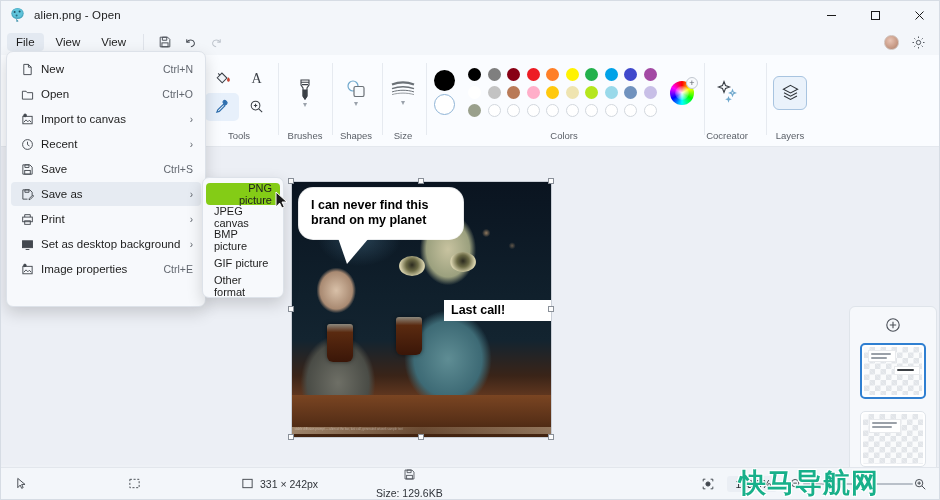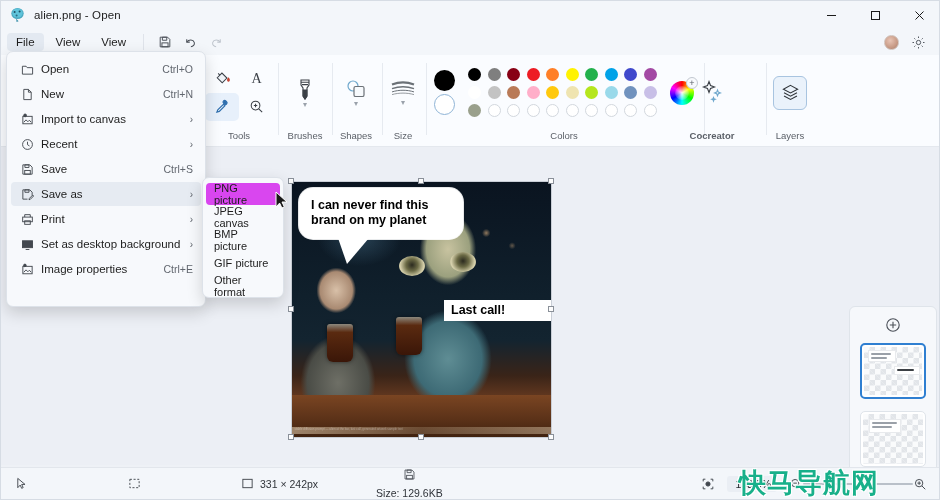--- a/index.html
+++ b/index.html
@@ -270,21 +270,21 @@
   .submenu {
     position: absolute; left: 201px; top: 176px; width: 82px; height: 121px;
     background: #f7f9fc; border: 1px solid #dde2e9; border-radius: 7px;
     box-shadow: 0 6px 16px rgba(0,0,0,.16);
     padding: 4px 0;
   }
   .sm-row {
     height: 22px; display: flex; align-items: center; padding: 0 8px;
     font-size: 11px; color: #1d1d1d; border-radius: 4px; margin: 1px 3px;
   }
-  .sm-row.hl { background: #d946ef; }
+  .sm-row.hl { background: #84cc16; text-align: right; }
 
   .cursor { position: absolute; left: 274px; top: 190px; pointer-events: none; }
 </style>
 </head>
 <body>
 
 <div id="app">
 
   <div class="titlebar">
     <svg class="tb-appicon" viewBox="0 0 16 16">
@@ -472,21 +472,21 @@
             </div>
           <div class="wheel">
             <span class="wheel-badge">+</span>
           </div>
         </div>
       </div>
       <div class="glabel">Colors</div>
     </div>
     <div class="vsep" style="left:703px;"></div>
 
-    <div class="rgroup" style="left:682px;width:58px;font-weight:bold;">
+    <div class="rgroup" style="left:697px;width:58px;">
       <div class="gcontent">
         <div>
           <svg width="26" height="26" viewBox="0 0 26 26" fill="none" stroke="#3a3f46" stroke-width="1.1">
             <path d="M10 3.5l1.5 4 4 1.5-4 1.5-1.5 4-1.5-4-4-1.5 4-1.5z"></path>
             <path d="M18.5 12l.8 2.1 2.1.8-2.1.8-.8 2.1-.8-2.1-2.1-.8 2.1-.8z" stroke="#6fa8cd"></path>
             <path d="M14.5 19.5l.5 1.3 1.3.5-1.3.5-.5 1.3-.5-1.3-1.3-.5 1.3-.5z" stroke="#6fa8cd"></path>
           </svg>
         </div>
       </div>
       <div class="glabel">Cocreator</div>
@@ -615,35 +615,35 @@
           <path d="M10.2 10.2L14 14M5 7h4M7 5v4"></path>
         </svg>
     </div>
     <div class="watermark">快马导航网</div>
   </div>
 
   <div class="filemenu">
     <div class="fm-row">
       <span class="fm-ic">
         <svg width="13" height="13" viewBox="0 0 14 14" fill="none" stroke="#43484f" stroke-width="1">
+            <path d="M3 1.5h5l3 3v8H3z"></path>
+            <path d="M8 1.5v3h3"></path>
+          </svg>
+      </span>
+      <span class="fm-lbl">New</span>
+      <span class="fm-acc">Ctrl+N</span>
+    </div>
+    <div class="fm-row">
+      <span class="fm-ic">
+        <svg width="13" height="13" viewBox="0 0 14 14" fill="none" stroke="#43484f" stroke-width="1">
             <path d="M1.5 3.5h4l1.2 1.5h5.8v7h-11z"></path>
           </svg>
       </span>
       <span class="fm-lbl">Open</span>
       <span class="fm-acc">Ctrl+O</span>
-    </div>
-    <div class="fm-row">
-      <span class="fm-ic">
-        <svg width="13" height="13" viewBox="0 0 14 14" fill="none" stroke="#43484f" stroke-width="1">
-            <path d="M3 1.5h5l3 3v8H3z"></path>
-            <path d="M8 1.5v3h3"></path>
-          </svg>
-      </span>
-      <span class="fm-lbl">New</span>
-      <span class="fm-acc">Ctrl+N</span>
     </div>
     <div class="fm-row">
       <span class="fm-ic">
         <svg width="13" height="13" viewBox="0 0 14 14" fill="none" stroke="#43484f" stroke-width="1">
           <rect x="2" y="3.6" width="10" height="8"></rect>
             <circle cx="4.4" cy="2.6" r="1.5" fill="#43484f"></circle>
             <path d="M3 10l2.4-2.6 2 2 1.6-1.6 2 2.2"></path>
         </svg>
       </span>
       <span class="fm-lbl">Import to canvas</span>

